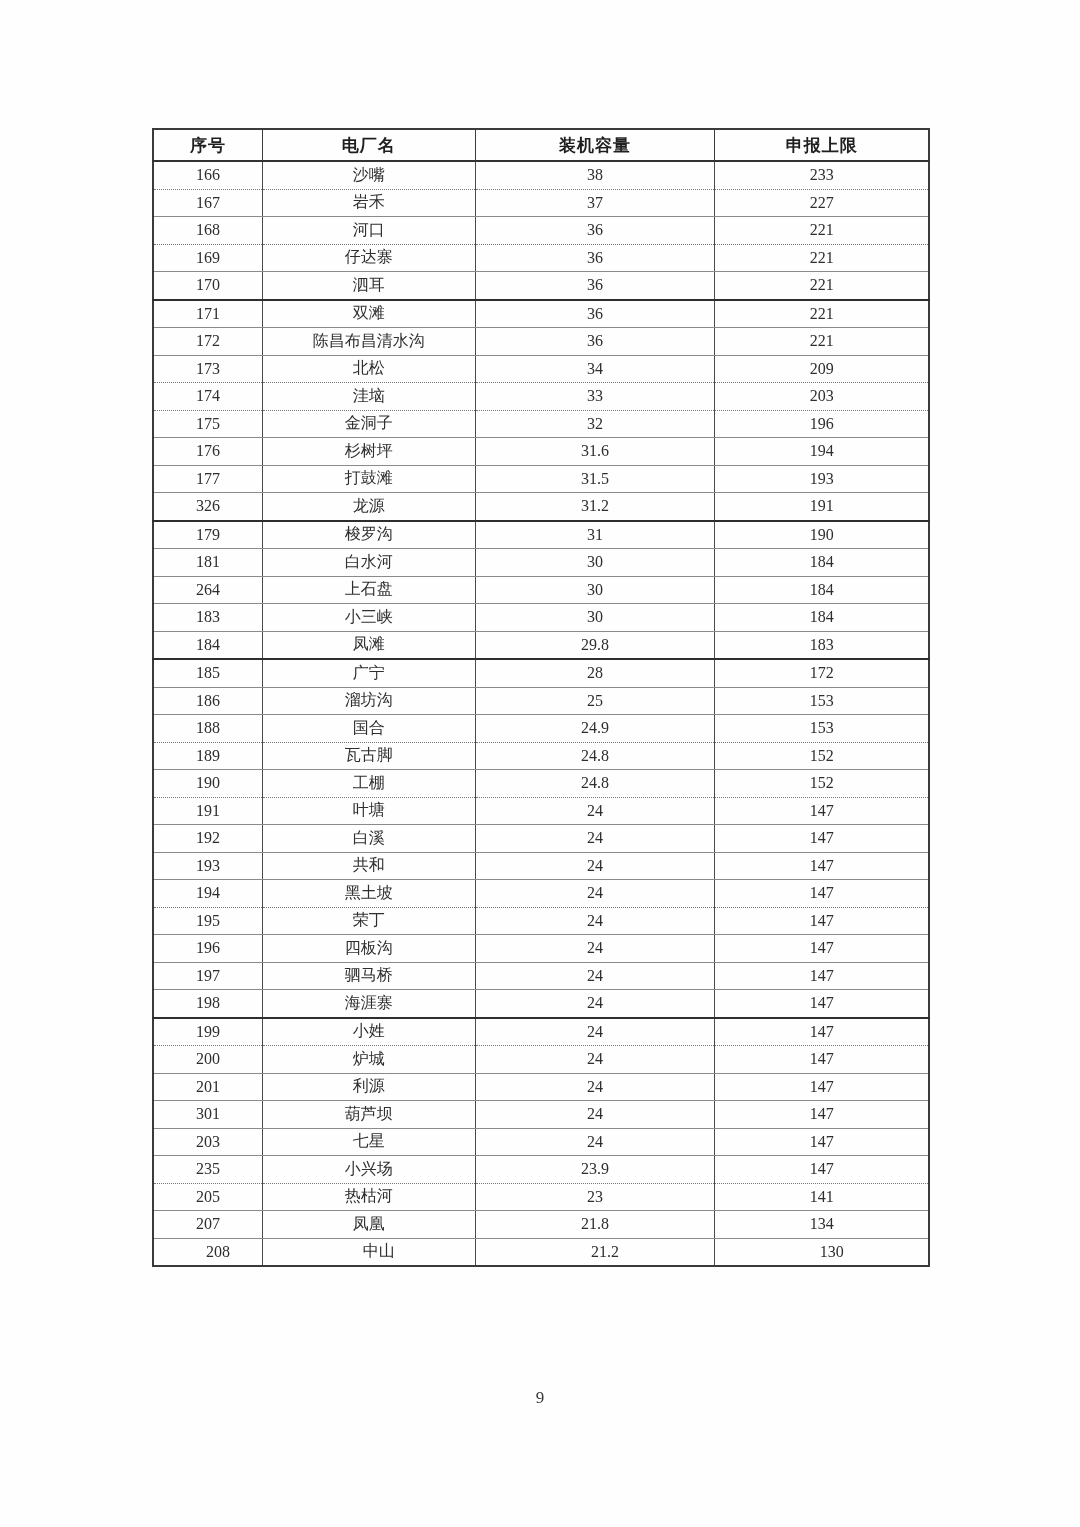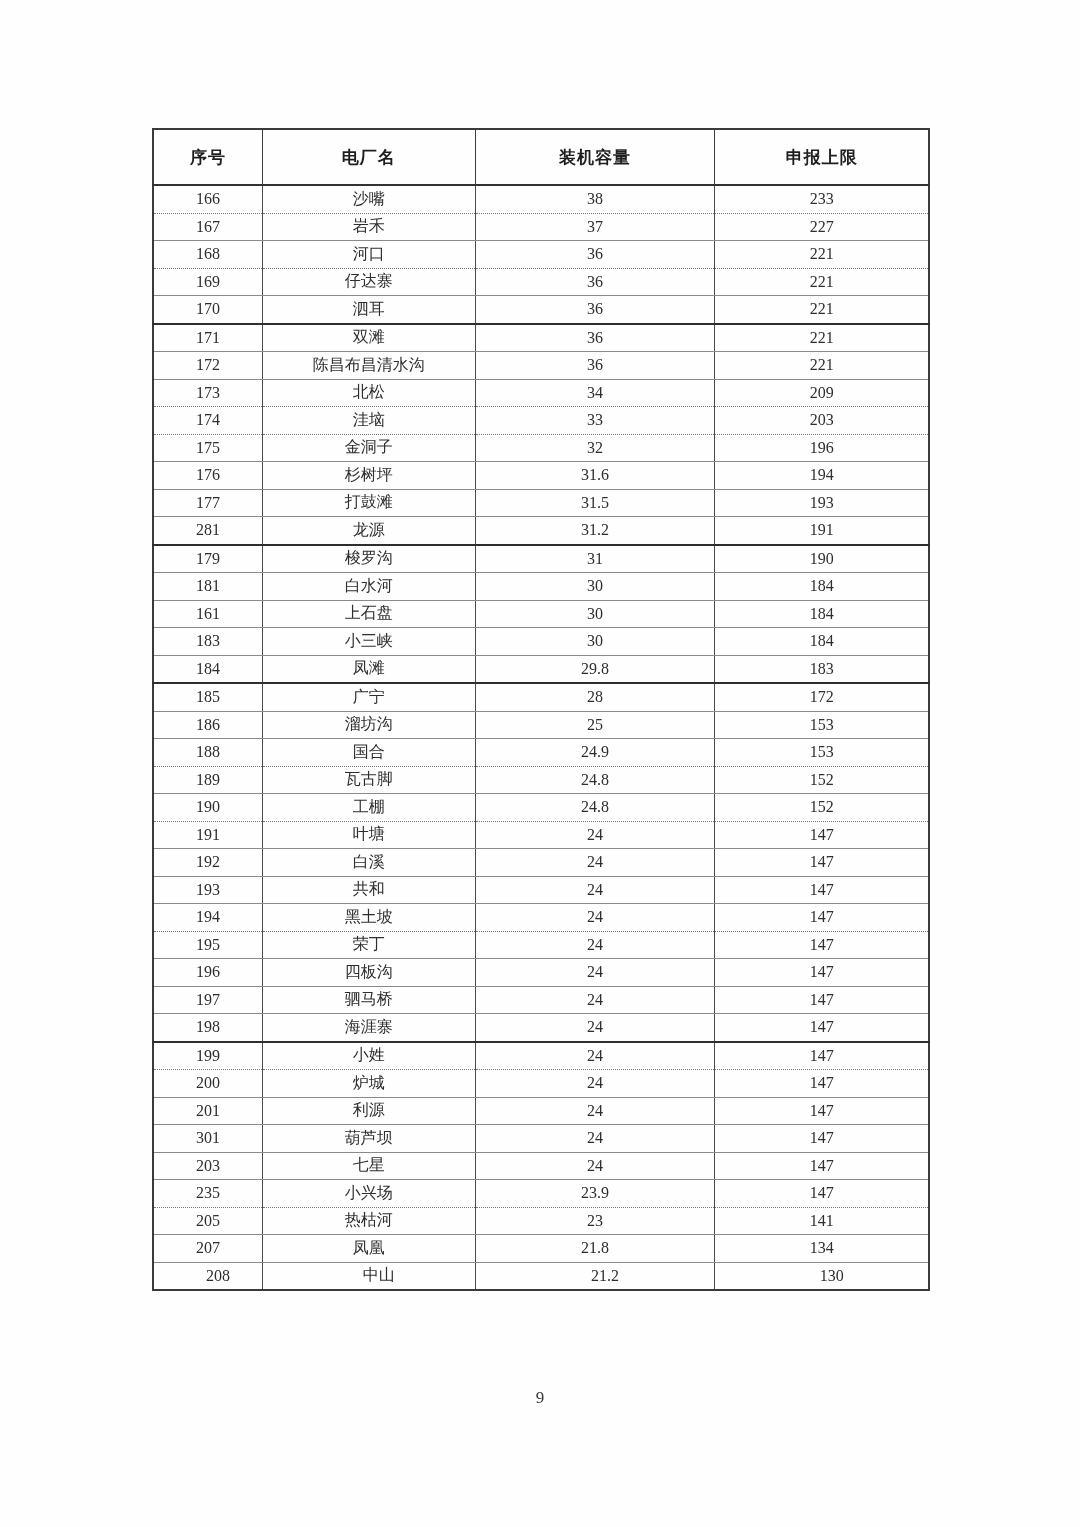--- a/index.html
+++ b/index.html
@@ -30,21 +30,21 @@
   col.c-cap   { width: 30.9%; }
   col.c-limit { width: 27.6%; }
 
   thead th {
     border-left: 1px solid #3a3a3a;
     border-right: 1px solid #3a3a3a;
     border-bottom: 2px solid #333333;
     font-weight: bold;
     font-size: 17px;
     height: 30px;
-    padding: 12px;
+    padding: 0;
     text-align: center;
     letter-spacing: 1px;
     color: #1f1f1f;
   }
   tbody td {
     border-left: 1px solid #4a4a4a;
     border-right: 1px solid #4a4a4a;
     border-bottom: 1px solid #8a8a8a;
     text-align: center;
     vertical-align: middle;
@@ -174,39 +174,39 @@
           <td>31.6</td>
           <td>194</td>
         </tr>
         <tr>
           <td>177</td>
           <td>打鼓滩</td>
           <td>31.5</td>
           <td>193</td>
         </tr>
         <tr>
-          <td>281</td>
+          <td>326</td>
           <td>龙源</td>
           <td>31.2</td>
           <td>191</td>
         </tr>
         <tr>
           <td>179</td>
           <td>梭罗沟</td>
           <td>31</td>
           <td>190</td>
         </tr>
         <tr>
           <td>181</td>
           <td>白水河</td>
           <td>30</td>
           <td>184</td>
         </tr>
         <tr>
-          <td>161</td>
+          <td>264</td>
           <td>上石盘</td>
           <td>30</td>
           <td>184</td>
         </tr>
         <tr>
           <td>183</td>
           <td>小三峡</td>
           <td>30</td>
           <td>184</td>
         </tr>

